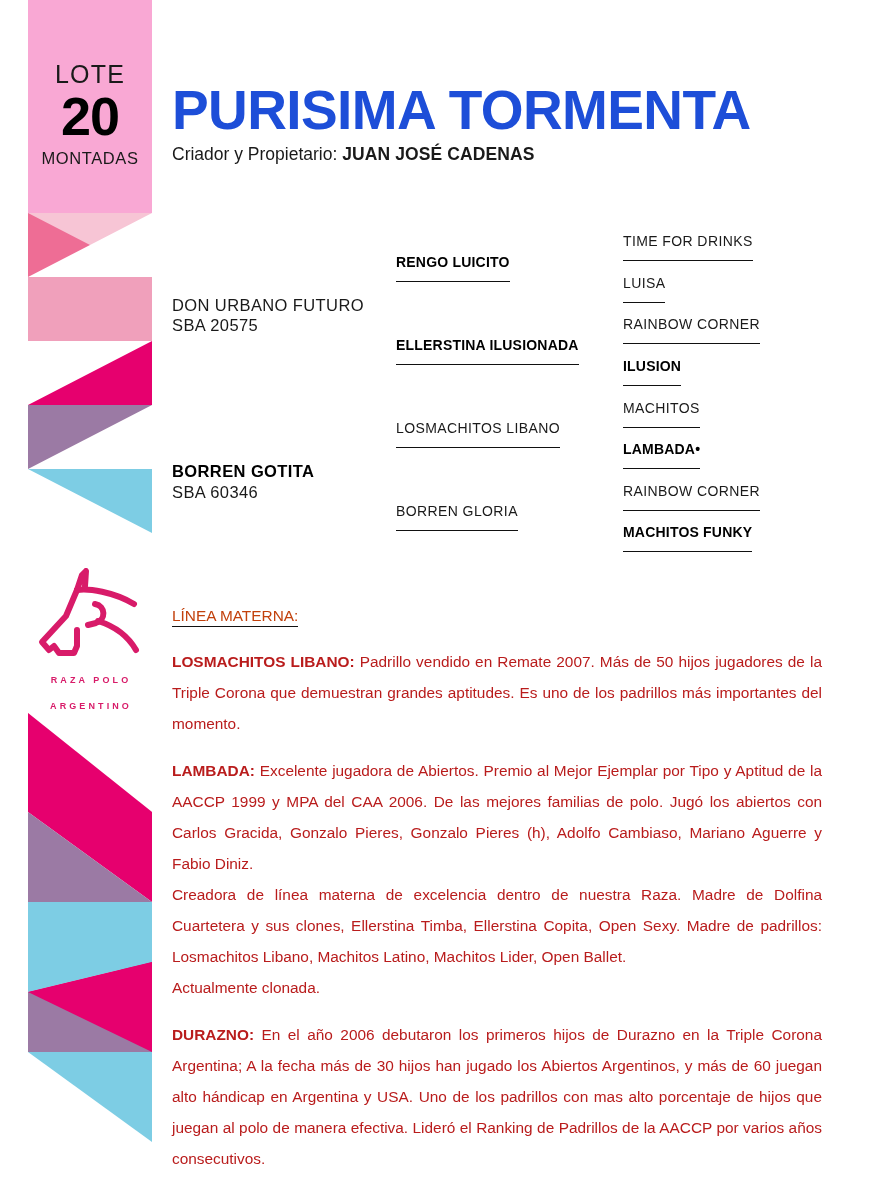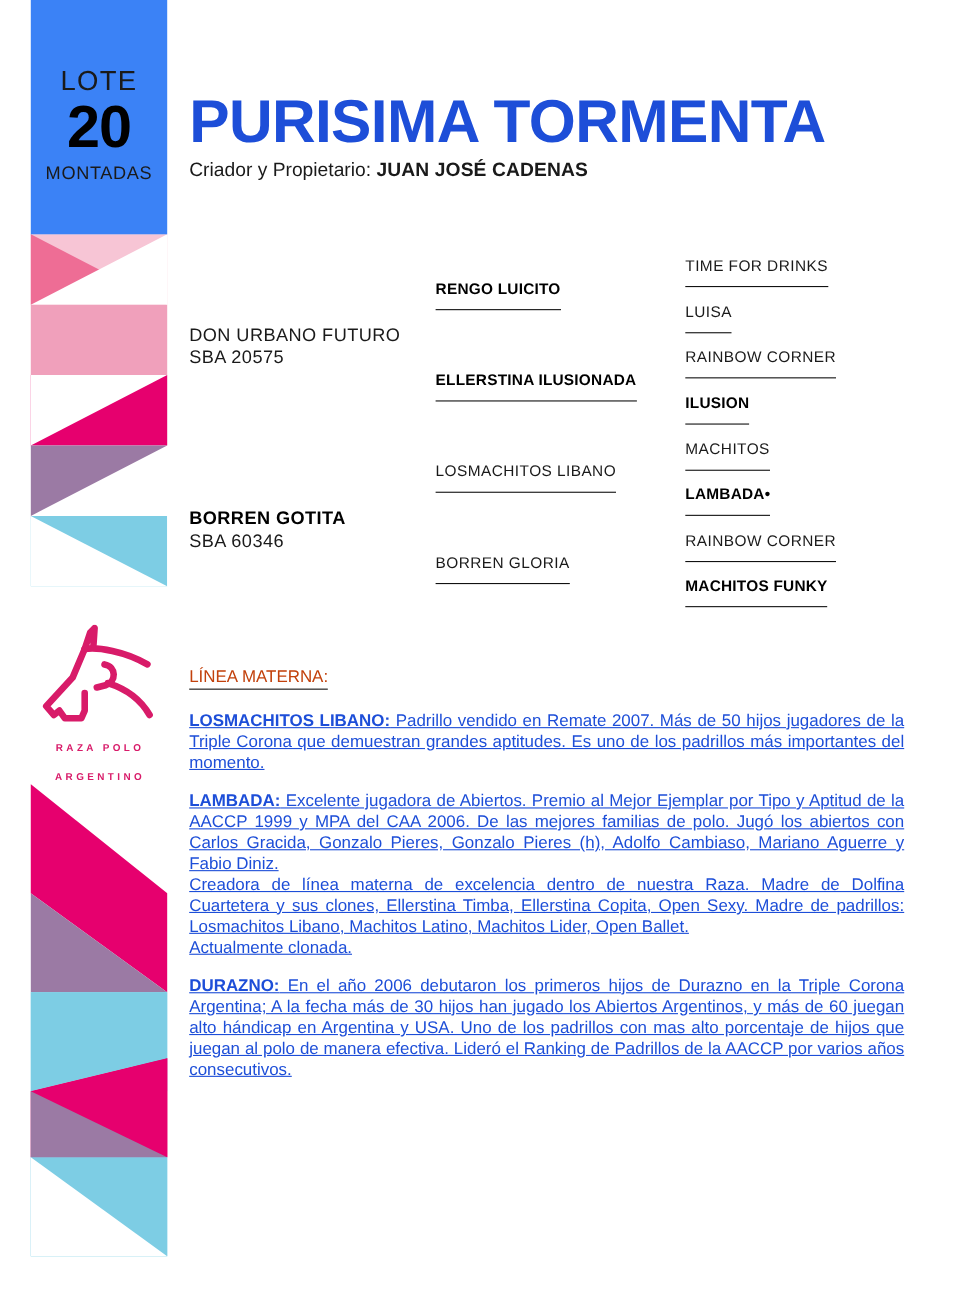--- a/index.html
+++ b/index.html
@@ -22,21 +22,21 @@
     position: absolute;
     left: 0; top: 0;
     width: 175px; height: 1182px;
   }
 
   
   #lot-badge {
     position: absolute;
     left: 28px; top: 0;
     width: 124px; height: 213px;
-    background: #3b82f6;
+    background: #f9a8d4;
     z-index: 3;
     display: flex;
     flex-direction: column;
     align-items: center;
     justify-content: flex-start;
     padding-top: 62px;
   }
   #lot-badge .lot-word {
     font-size: 25px;
     letter-spacing: 1.2px;
@@ -123,25 +123,24 @@
   }
 
   
   #body-copy {
     position: absolute;
     left: 172px; top: 607px;
     width: 650px;
   }
   .para {
     font-size: 15.4px;
-    line-height: 19px;
-    color: #1d4ed8;
+    line-height: 31px;
+    color: #b91c1c;
     text-align: justify;
     margin-bottom: 16px;
-    text-decoration: underline;
   }
   .para b { font-weight: 700; }
   .para.tight { margin-bottom: 0; }
   .label-underline {
     display: inline-block;
     border-bottom: 1.2px solid #111;
     font-size: 15.4px;
     line-height: 18px;
     padding-bottom: 1px;
     margin-bottom: 19px;

